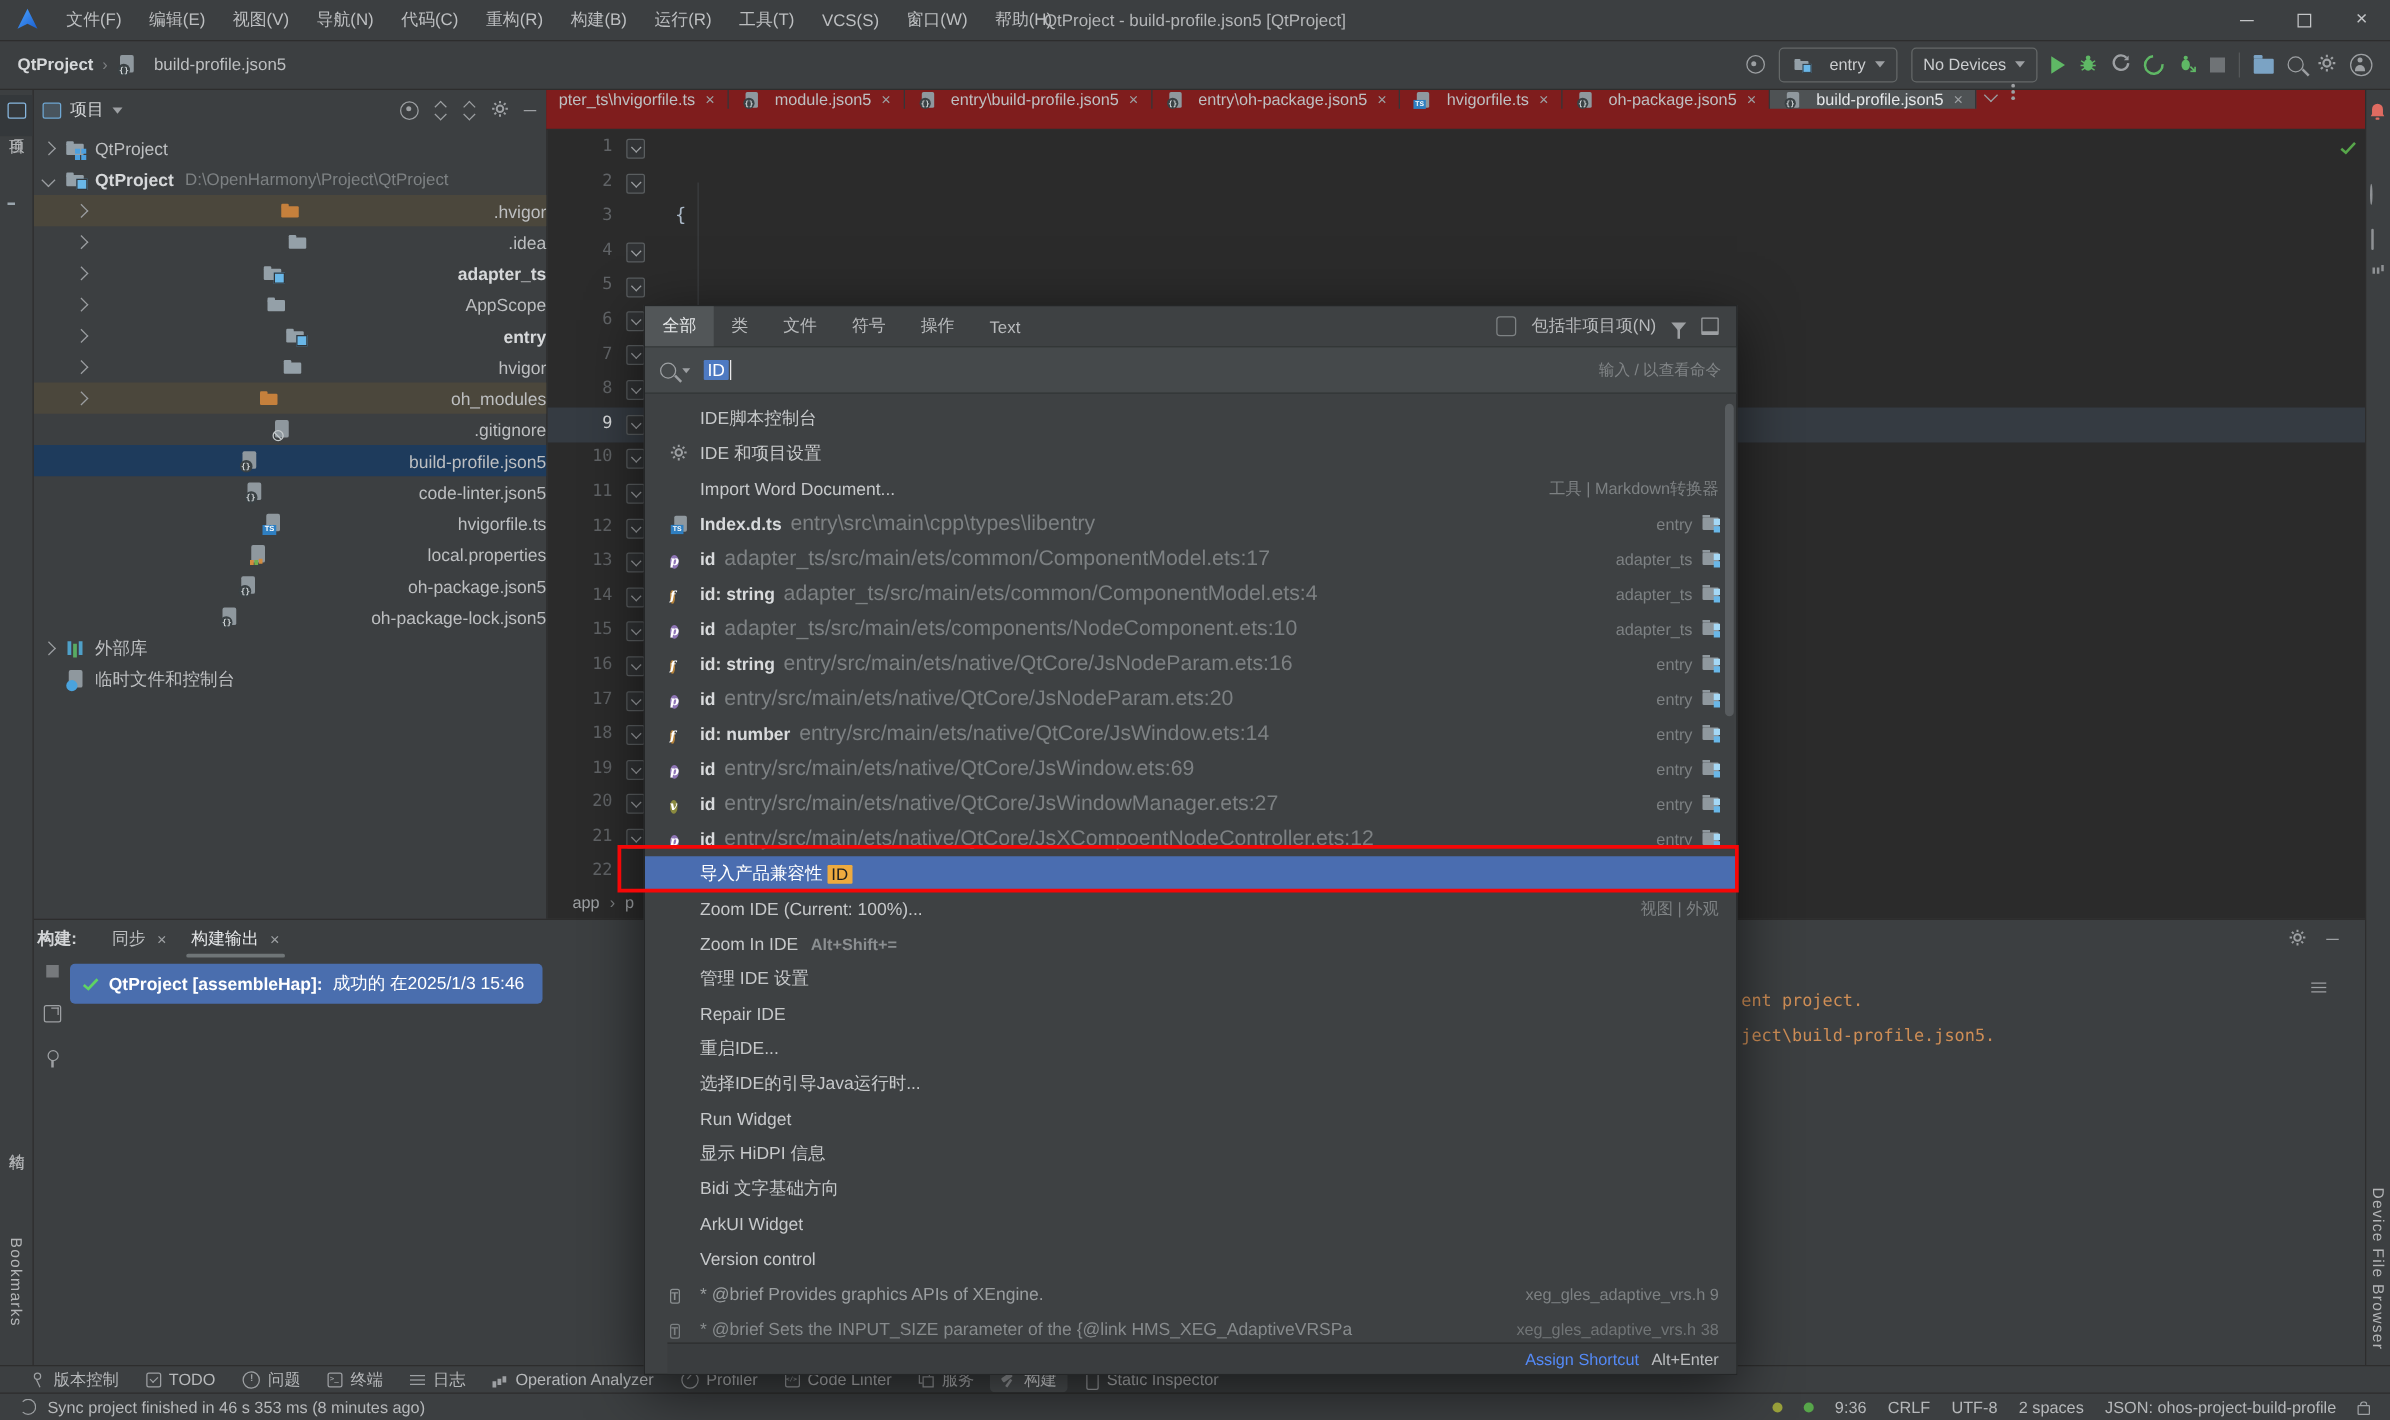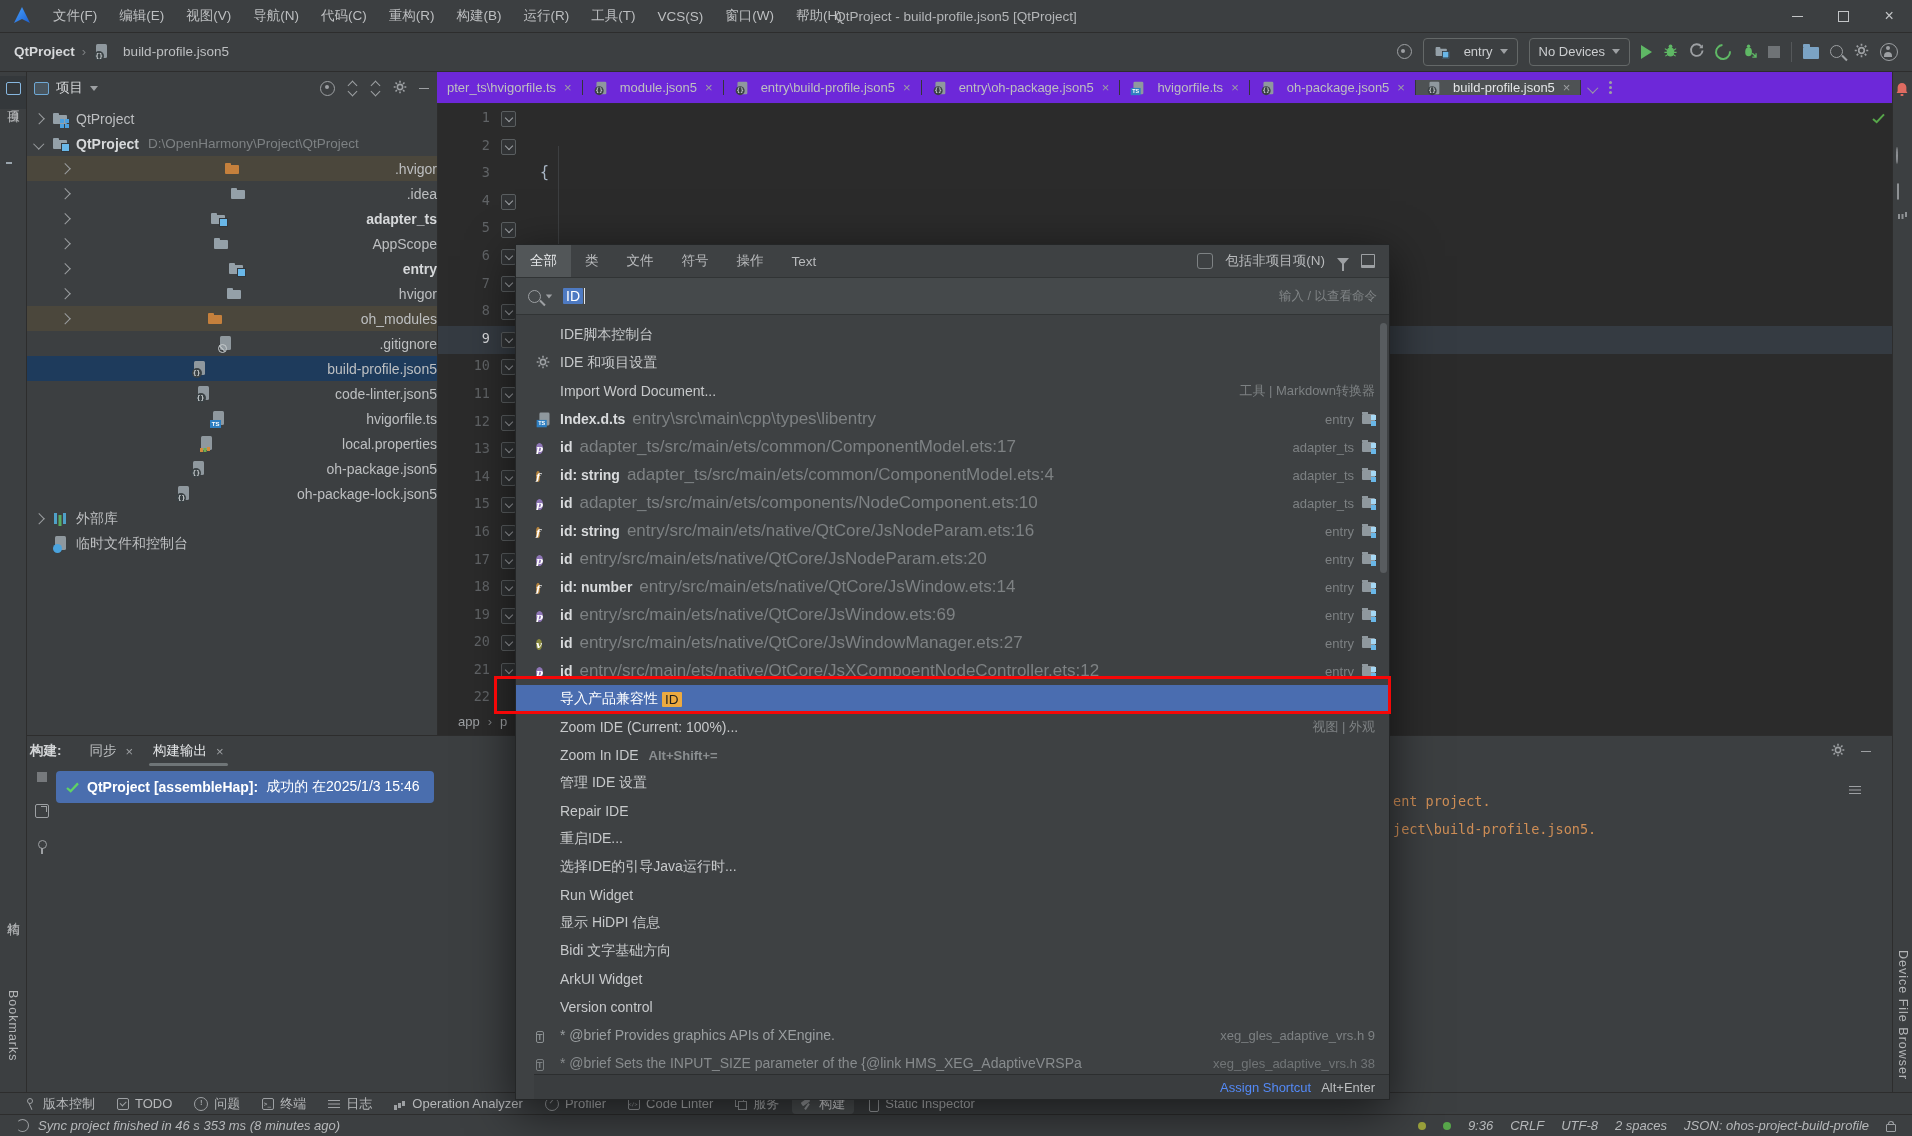--- a/index.html
+++ b/index.html
@@ -83,22 +83,22 @@
   .tico .j5{position:absolute;left:1px;bottom:-1px;width:10px;height:10px;border-radius:50%;background:#3a4144;color:#cfd4d6;font:bold 6.5px/10px "DejaVu Sans Mono",monospace;text-align:center;}
   .tico .j5::before{content:"{}";}
   .tico .tsb{position:absolute;left:0px;bottom:-1px;width:11px;height:8.5px;background:#2f7fc1;color:#fff;font:bold 6px/8.5px "Liberation Sans",sans-serif;text-align:center;}
   .tico .tsb::before{content:"TS";}
   .tico .prb{position:absolute;left:2px;bottom:0;width:2.5px;height:4px;background:#d28b3f;box-shadow:3.5px 0 0 #6fae4e,7px -1px 0 #d28b3f;}
   .tico .ign{position:absolute;left:1px;bottom:-1px;width:7px;height:7px;border:1.2px solid #c6cbcd;border-radius:50%;}
   .tico .ign::before{content:"";position:absolute;left:-0.5px;top:2.8px;width:8px;height:1.2px;background:#c6cbcd;transform:rotate(45deg);}
   .tico .lb{position:absolute;left:2px;top:3px;width:3px;height:11px;background:#4fa0c8;box-shadow:4.5px 2px 0 #58ab62,9px 0 0 #4fa0c8;}
   .tico .clk{position:absolute;left:1px;bottom:-1px;width:9px;height:9px;border-radius:50%;background:#4aa3dd;}
   
-  .tabs{position:absolute;left:437px;top:72px;width:1456px;height:32px;background:#6d28d9;
-        border-bottom:1px solid #2d2d2d;display:flex;align-items:center;z-index:3;box-sizing:border-box;}
+  .tabs{position:absolute;left:437px;top:72px;width:1456px;height:32px;background:#7f1d1d;
+        border-bottom:1px solid #2d2d2d;display:flex;align-items:flex-start;z-index:3;box-sizing:border-box;}
   .etab{display:flex;align-items:center;gap:6px;padding:0 10px;border-right:1px solid #333639;font-size:13px;color:#bdbfc1;white-space:nowrap;}
   .etab.active{background:#4e5254;color:#e4e6e8;}
   .xb{color:#9da0a3;font-size:13px;margin-left:2px;}
   .xb::before{content:"×";}
   .kebab{width:3px;height:3px;border-radius:50%;background:#9da0a3;box-shadow:0 -5px 0 #9da0a3,0 5px 0 #9da0a3;margin:0 12px;}
   .tico16{width:15px;height:15px;position:relative;flex:none;transform:scale(.9);}
   
   .editor{position:absolute;left:437px;top:104px;width:1456px;height:631px;background:#2b2b2b;z-index:2;overflow:hidden;}
   .cband{position:absolute;left:0;right:0;top:222px;height:28px;background:#353b42;}
   .gutter{position:absolute;left:0;top:0;width:53px;text-align:right;font:13.5px/27.6px "DejaVu Sans Mono","Liberation Mono",monospace;color:#606366;}
@@ -146,21 +146,21 @@
   .g-chart::before{content:"";position:absolute;left:0;bottom:0;width:2.5px;height:5px;background:#9da0a3;box-shadow:4px -2px 0 #9da0a3,8px -4px 0 #9da0a3;}
   .g-gauge{border:1.4px solid #9da0a3;border-radius:50%;}
   .g-gauge::before{content:"";position:absolute;left:5px;top:1.5px;width:1.4px;height:5px;background:#9da0a3;transform:rotate(40deg);}
   .g-lint::before{content:"";position:absolute;inset:0;border:1.4px solid #9da0a3;border-radius:2px;}
   .g-lint::after{content:"</>";position:absolute;left:0.5px;top:2px;font:bold 5px/8px monospace;color:#9da0a3;}
   .g-serv::before{content:"";position:absolute;left:0;top:0;width:7px;height:7px;border:1.4px solid #9da0a3;}
   .g-serv::after{content:"";position:absolute;right:0;bottom:0;width:7px;height:7px;border:1.4px solid #9da0a3;background:#3c3f41;}
   .g-hammer::before{content:"";position:absolute;left:0;top:2px;width:9px;height:4px;background:#9da0a3;border-radius:1px;transform:rotate(-35deg);}
   .g-hammer::after{content:"";position:absolute;left:5px;top:5px;width:2px;height:7px;background:#9da0a3;transform:rotate(35deg);}
   .g-phone::before{content:"";position:absolute;left:2px;top:0;width:8px;height:12px;border:1.4px solid #9da0a3;border-radius:2px;}
-  .statusbar{position:absolute;left:0;top:1114px;width:1912px;height:22px;background:#3c3f41;border-top:1px solid #2d2d2d;display:flex;align-items:center;padding:0 16px;font-size:13px;color:#b6b8ba;z-index:4;box-sizing:border-box;font-style:italic;}
+  .statusbar{position:absolute;left:0;top:1114px;width:1912px;height:22px;background:#3c3f41;border-top:1px solid #2d2d2d;display:flex;align-items:center;padding:0 16px;font-size:13px;color:#b6b8ba;z-index:4;box-sizing:border-box;}
   .sb-right{margin-left:auto;display:flex;align-items:center;gap:17px;}
   .dot{width:8px;height:8px;border-radius:50%;}
   .g-sync{width:11px;height:11px;border:1.6px solid #9da0a3;border-radius:50%;border-left-color:transparent;margin-right:9px;flex:none;}
   .lock{width:8px;height:6px;border:1.4px solid #9da0a3;border-radius:1px;position:relative;margin-top:4px;}
   .lock::before{content:"";position:absolute;left:1px;top:-4px;width:4px;height:3px;border:1.4px solid #9da0a3;border-bottom:none;border-radius:3px 3px 0 0;}
   
   .popup{position:absolute;left:515px;top:244px;width:875px;height:856px;background:#3e4143;border:1px solid #242627;box-shadow:0 12px 45px rgba(0,0,0,.6);z-index:50;box-sizing:border-box;}
   .p-tabs{height:32px;display:flex;align-items:stretch;border-bottom:1px solid #313435;font-size:13.5px;color:#b8babc;}
   .p-tab{display:flex;align-items:center;padding:0 14px;}
   .p-tab.active{background:#525658;color:#e6e8ea;}

